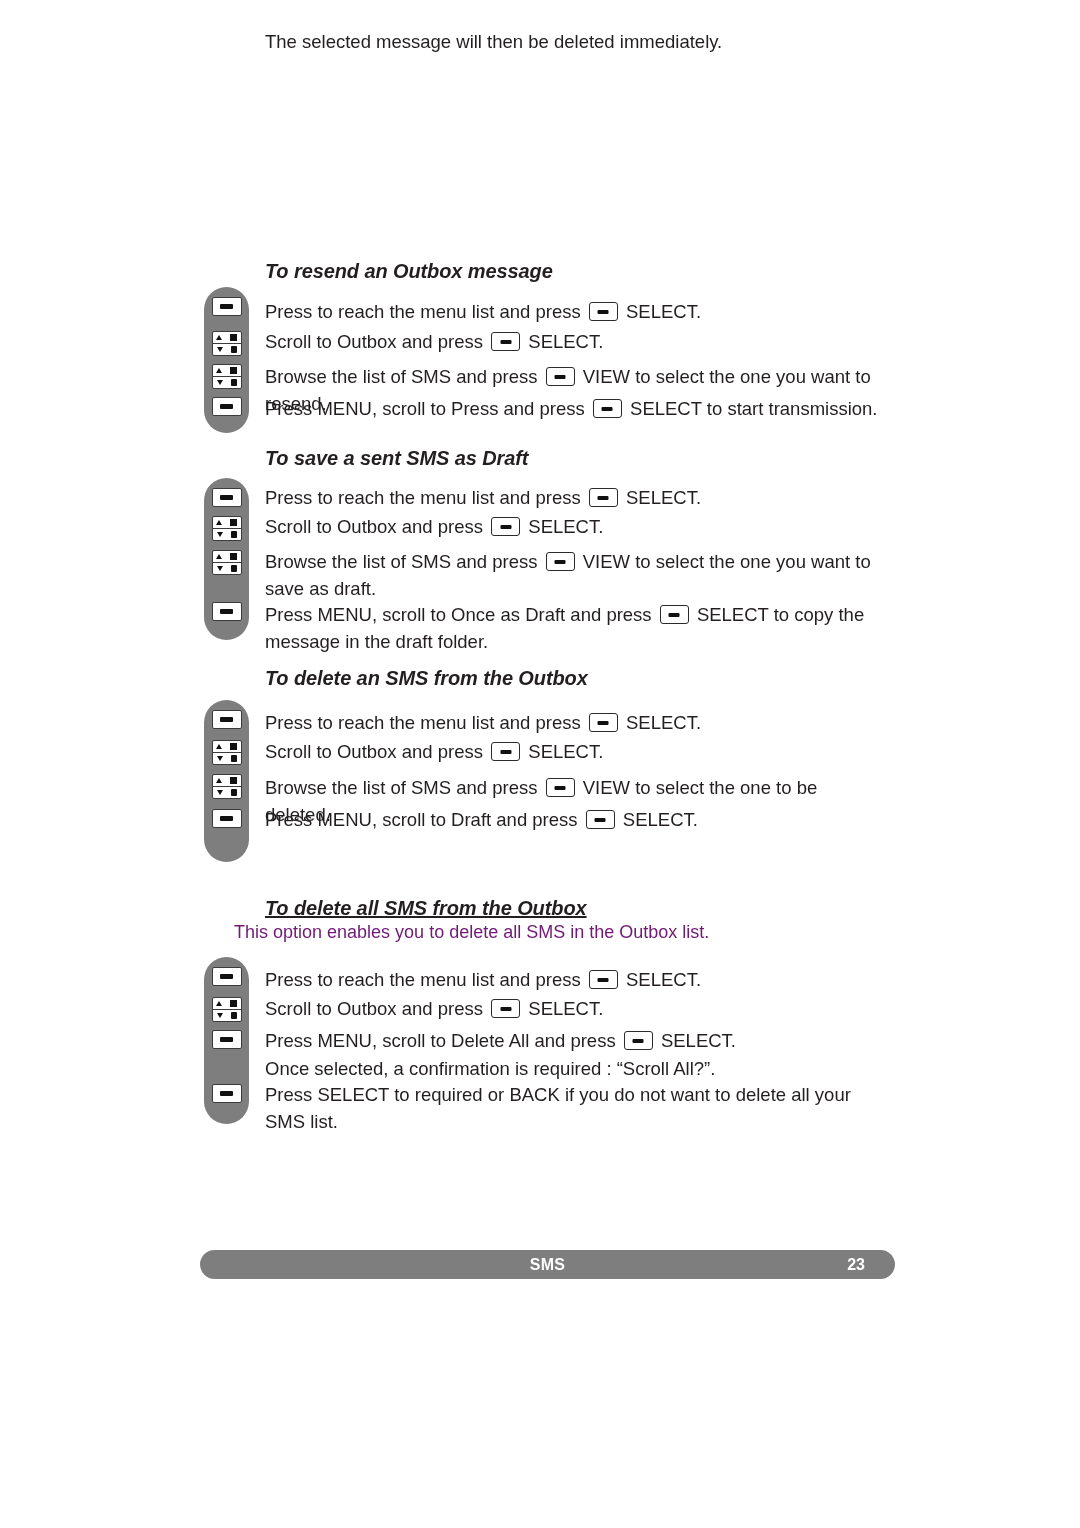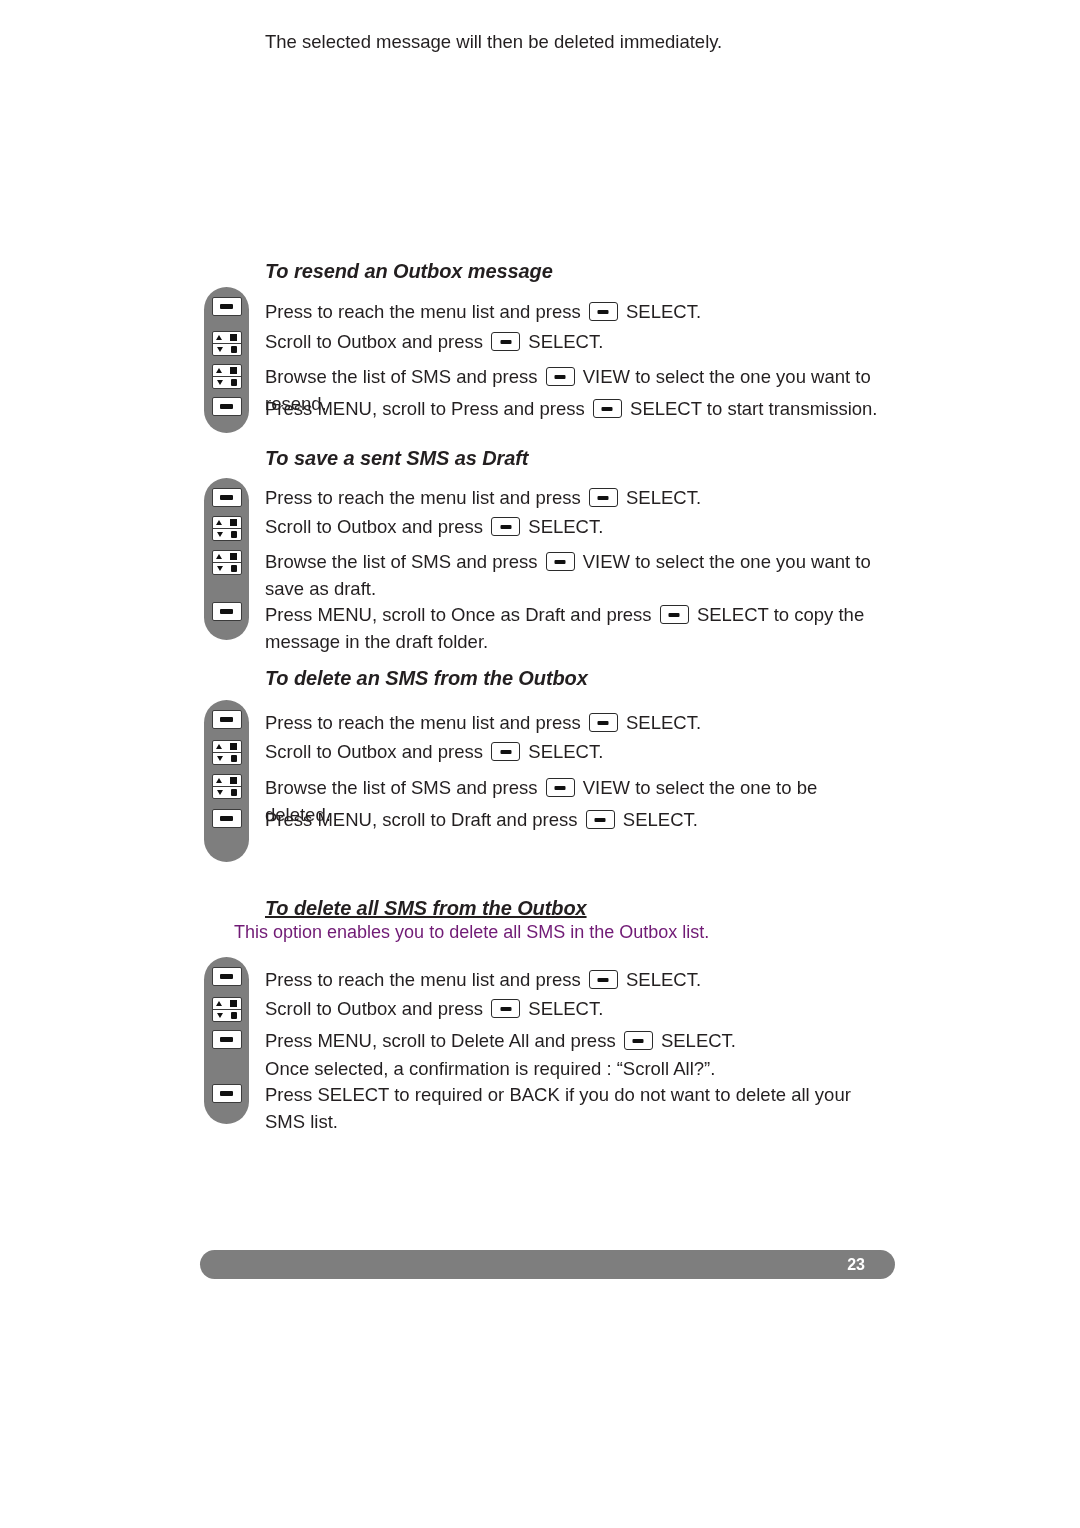--- a/index.html
+++ b/index.html
@@ -324,15 +324,16 @@
         </div>
         <div class="irow" style="top: 966px; width: 620px;"><span>Press to reach the menu list and press </span><span class="inlinekey"></span><b> SELECT</b><span>.</span></div>
         <div class="irow" style="top: 995px; width: 620px;"><span>Scroll to </span><b>Outbox</b><span> and press </span><span class="inlinekey"></span><b> SELECT</b><span>.</span></div>
         <div class="irow" style="top: 1027px; width: 620px;"><span>Press </span><b>MENU</b><span>, scroll to </span><b>Delete All</b><span> and press </span><span class="inlinekey"></span><b> SELECT</b><span>.</span></div>
         <div class="irow" style="top: 1055px; width: 620px;"><span>Once selected, a confirmation is required : </span><b>“Scroll All?”</b><span>.</span></div>
         <div class="irow" style="top: 1081px; width: 620px;"><span>Press </span><b>SELECT</b><span> to required or </span><b>BACK</b><span> if you do not want to delete all your SMS list.</span></div>
       </div>
     </div>
 
   <div class="footer-bar">
+    <div class="footer-title">SMS</div>
     <div class="footer-page">23</div>
   </div>
 </div>
 
 </body></html>

